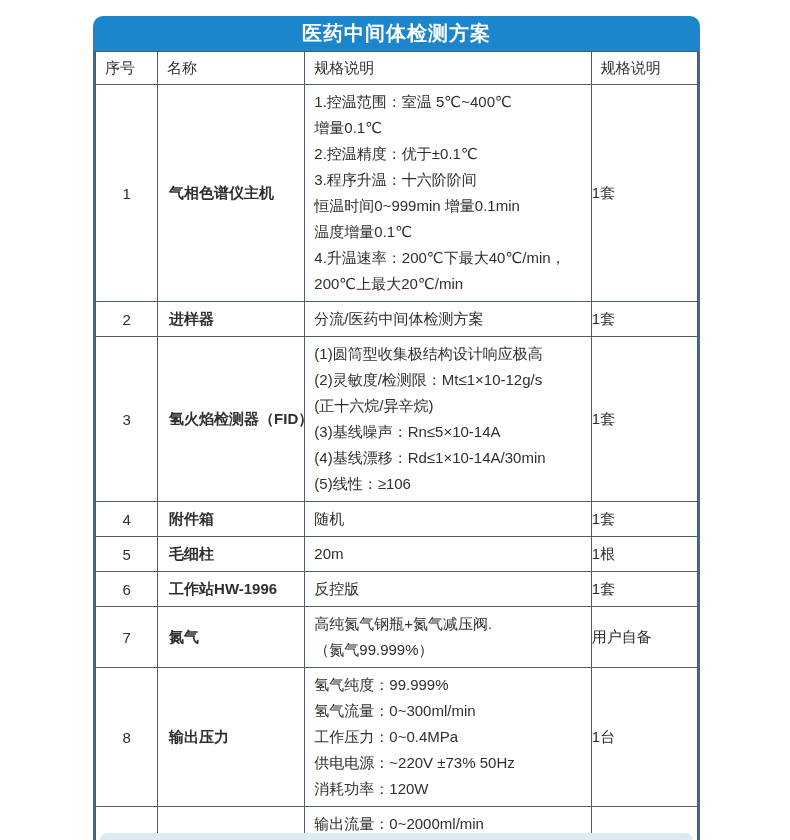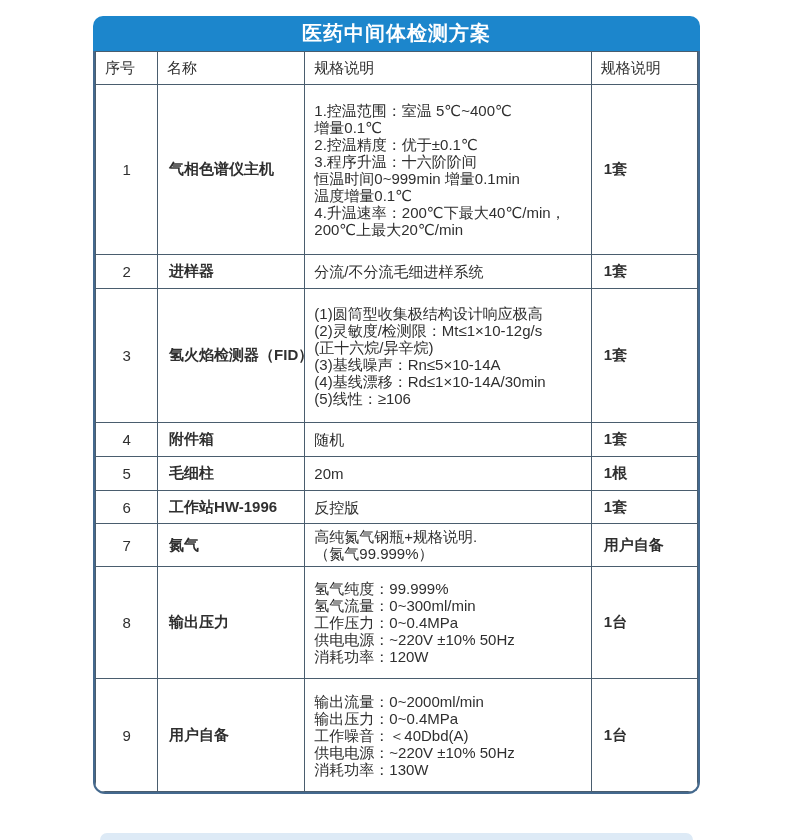--- a/index.html
+++ b/index.html
@@ -53,22 +53,22 @@
     font-size: 15px;
     font-weight: normal;
     color: #2f2f2f;
     vertical-align: middle;
     text-align: left;
     overflow: hidden;
   }
   th { height: 24px; margin-left: 44px; }
   .c-no { text-align: center; padding: 4px 2px; }
   .c-name { white-space: nowrap; padding-left: 11px; font-weight: bold; }
-  .c-spec { white-space: pre-line; line-height: 17px; }
-  .c-qty { padding-left: 12px; white-space: nowrap; font-weight: bold; }
+  .c-spec { white-space: pre-line; line-height: 26px; }
+  .c-qty { padding-left: 0; white-space: nowrap; }
   tr.h170 { height: 170px; }
   tr.h134 { height: 134px; }
   tr.h112 { height: 112px; }
   tr.h113 { height: 113px; }
   tr.h43  { height: 43px; }
   tr.h34  { height: 34px; }
   tr.h33  { height: 33px; }
   tr.h28  { height: 28px; }
   .next-peek {
     position: absolute;
@@ -111,21 +111,21 @@
 3.程序升温：十六阶阶间
 恒温时间0~999min 增量0.1min
 温度增量0.1℃
 4.升温速率：200℃下最大40℃/min，
 200℃上最大20℃/min</td>
         <td class="c-qty">1套</td>
       </tr>
       <tr class="h34">
         <td class="c-no">2</td>
         <td class="c-name">进样器</td>
-        <td class="c-spec">分流/不分流毛细进样系统</td>
+        <td class="c-spec">分流/医药中间体检测方案</td>
         <td class="c-qty">1套</td>
       </tr>
       <tr class="h134">
         <td class="c-no">3</td>
         <td class="c-name">氢火焰检测器（FID）</td>
         <td class="c-spec">(1)圆筒型收集极结构设计响应极高
 (2)灵敏度/检测限：Mt≤1×10-12g/s
 (正十六烷/异辛烷)
 (3)基线噪声：Rn≤5×10-14A
 (4)基线漂移：Rd≤1×10-14A/30min
@@ -146,31 +146,31 @@
       </tr>
       <tr class="h33">
         <td class="c-no">6</td>
         <td class="c-name">工作站HW-1996</td>
         <td class="c-spec">反控版</td>
         <td class="c-qty">1套</td>
       </tr>
       <tr class="h43">
         <td class="c-no">7</td>
         <td class="c-name">氮气</td>
-        <td class="c-spec">高纯氮气钢瓶+规格说明.
+        <td class="c-spec">高纯氮气钢瓶+氮气减压阀.
 （氮气99.999%）</td>
         <td class="c-qty">用户自备</td>
       </tr>
       <tr class="h112">
         <td class="c-no">8</td>
         <td class="c-name">输出压力</td>
         <td class="c-spec">氢气纯度：99.999%
 氢气流量：0~300ml/min
 工作压力：0~0.4MPa
-供电电源：~220V ±10% 50Hz
+供电电源：~220V ±73% 50Hz
 消耗功率：120W</td>
         <td class="c-qty">1台</td>
       </tr>
       <tr class="h113">
         <td class="c-no">9</td>
         <td class="c-name">用户自备</td>
         <td class="c-spec">输出流量：0~2000ml/min
 输出压力：0~0.4MPa
 工作噪音：＜40Dbd(A)
 供电电源：~220V ±10% 50Hz

